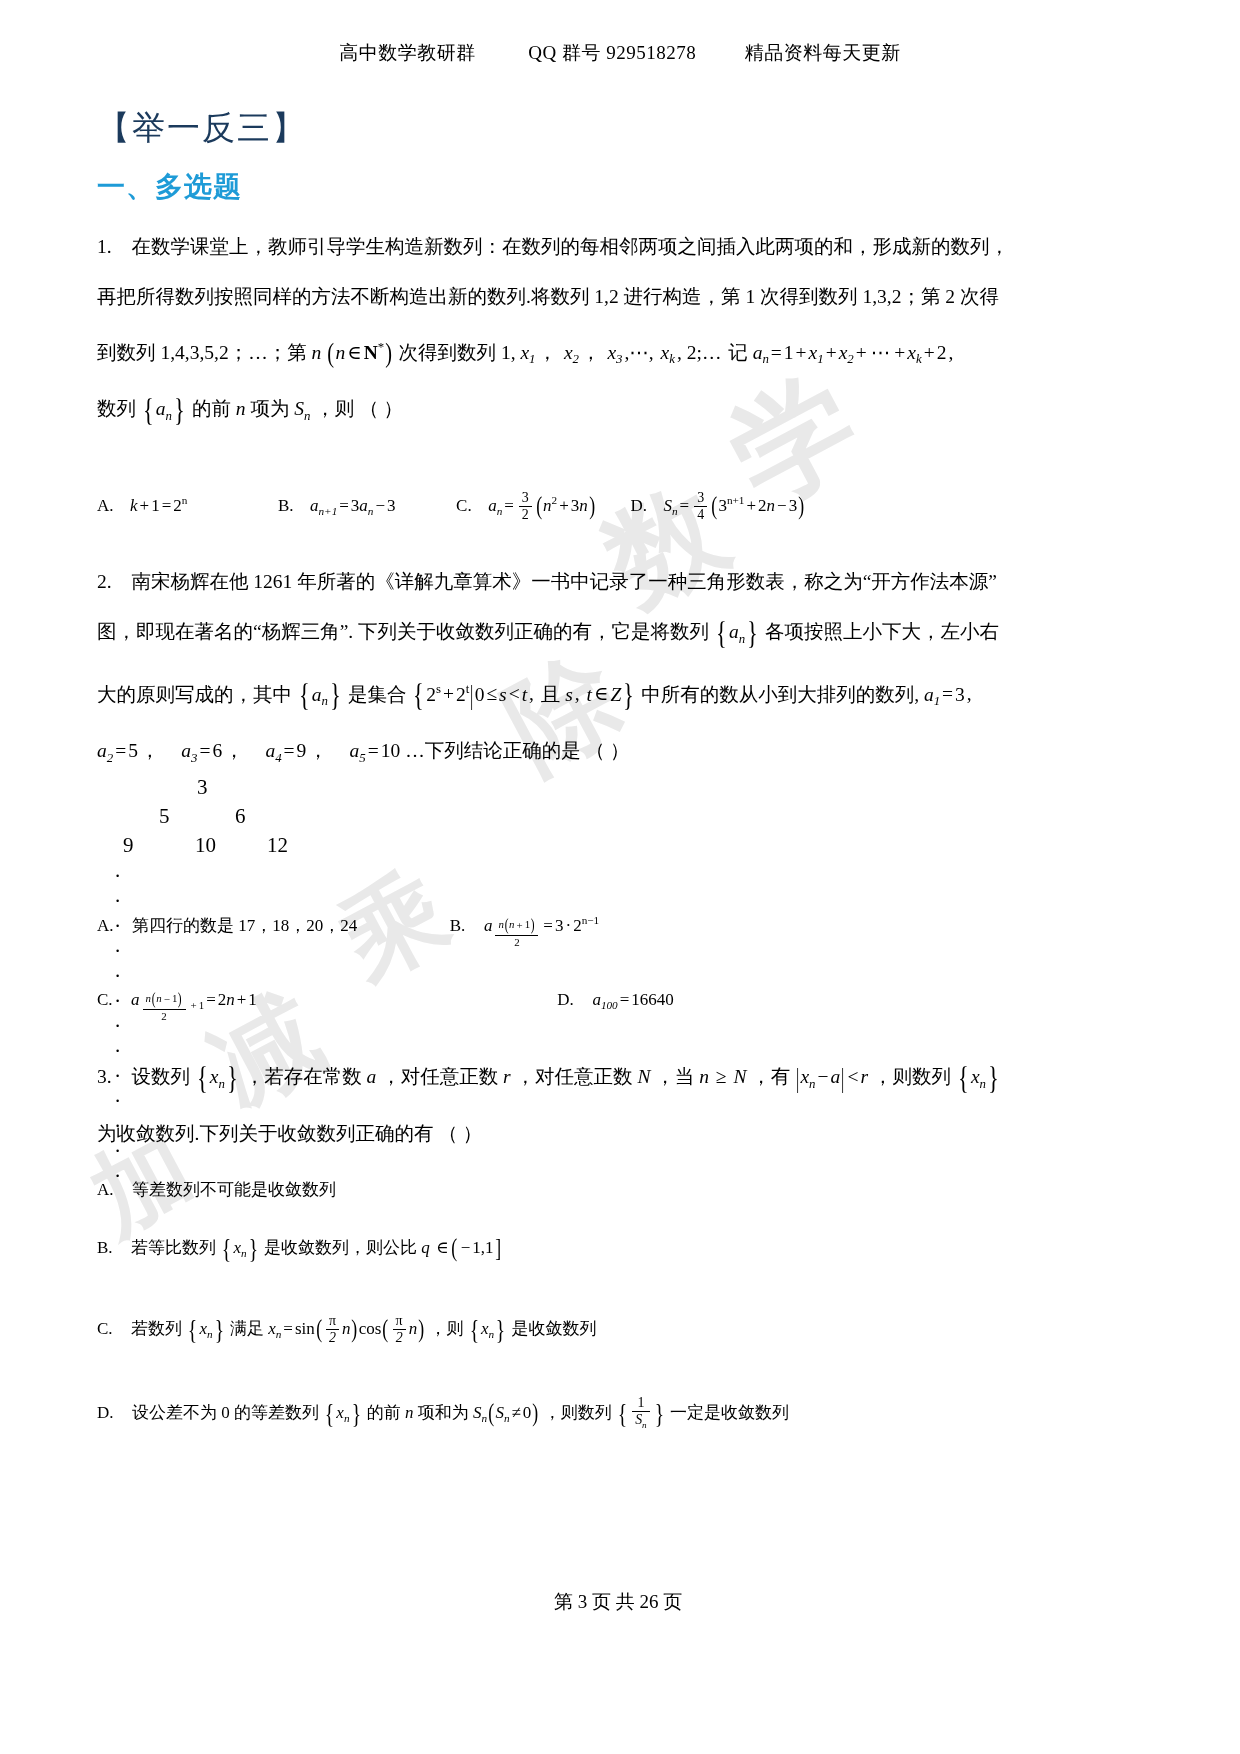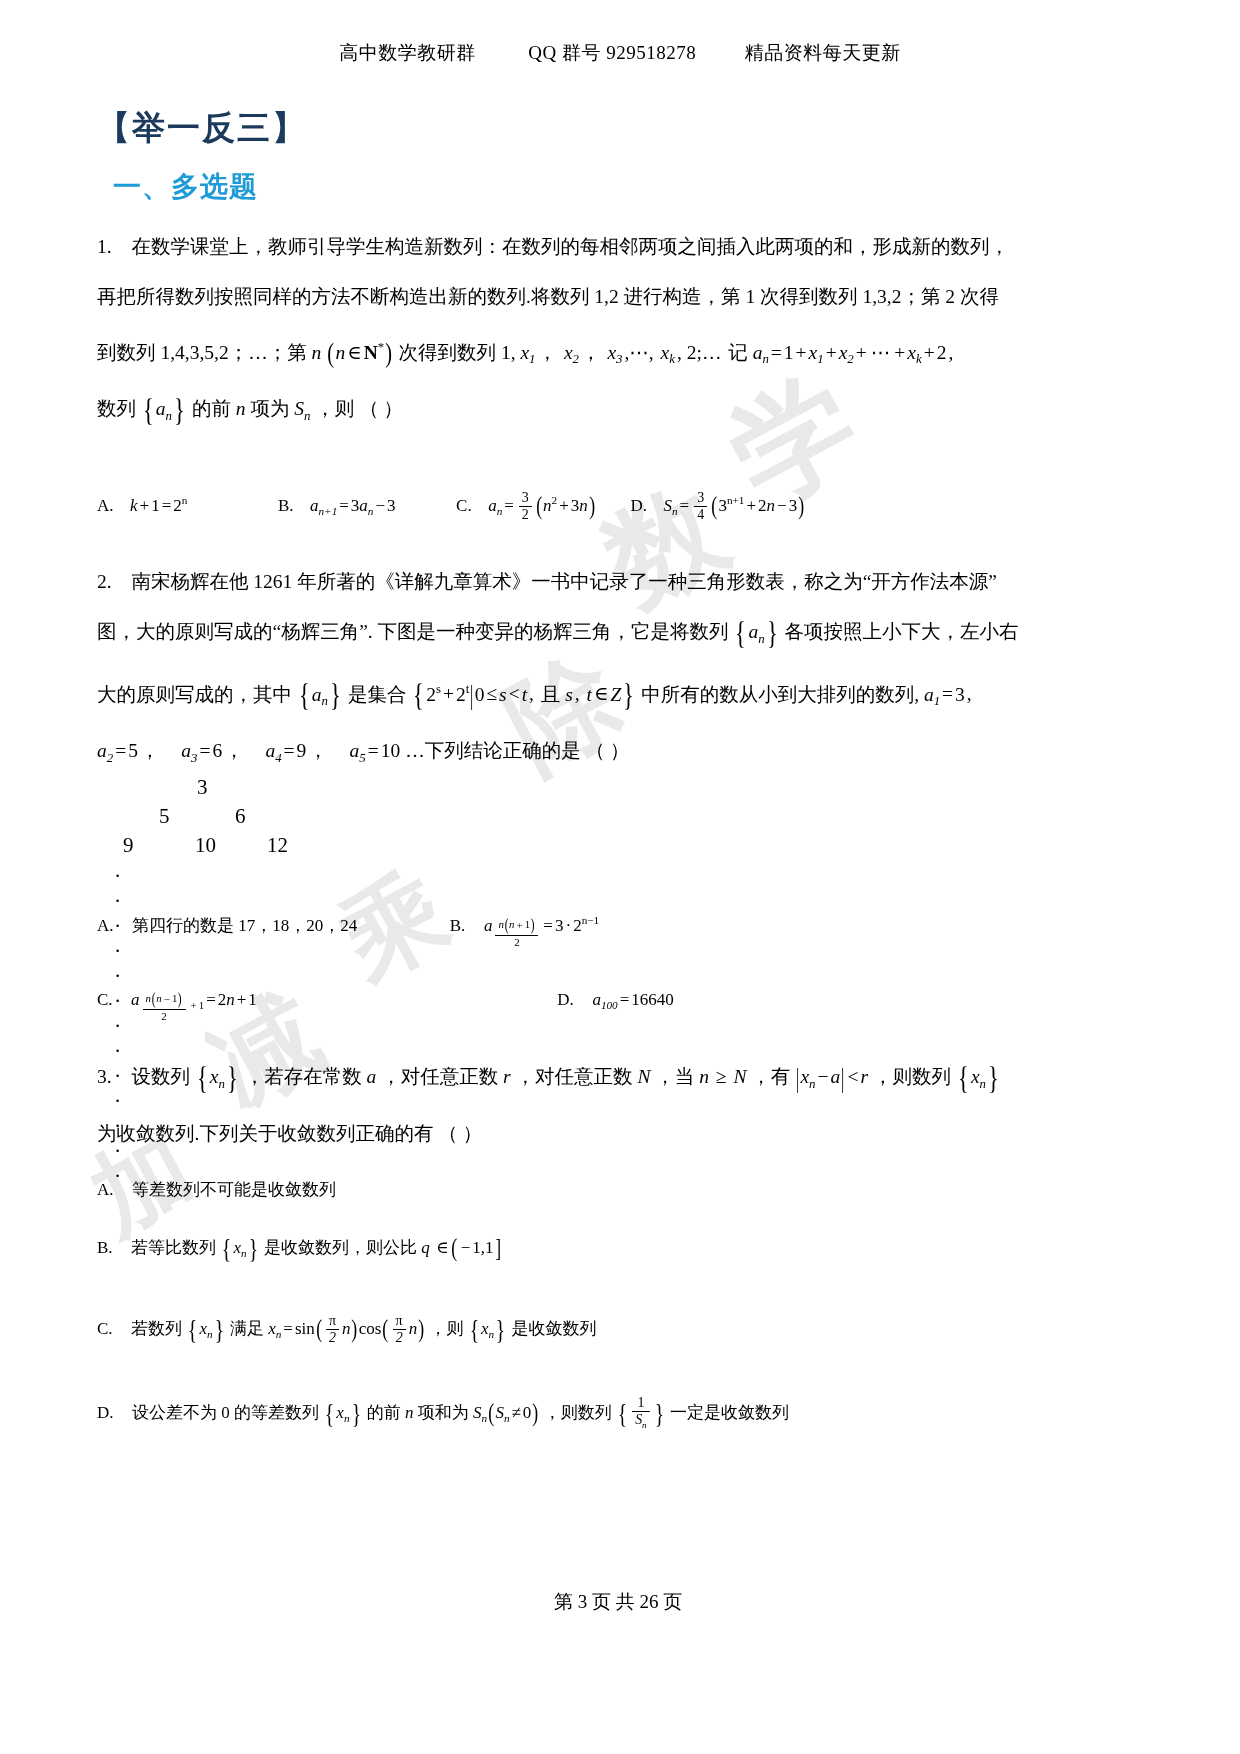--- a/index.html
+++ b/index.html
@@ -54,34 +54,33 @@
     color: #000;
   }
   .doc-header span { margin: 0 6px; }
 
   
   .main-title {
     position: absolute;
     top: 106px;
     left: 97px;
     font-size: 33px;
-    font-weight: bold;
+    font-weight: normal;
     color: #1b3a5c;
     letter-spacing: 2px;
     font-family: "Liberation Serif", "DejaVu Serif", serif;
   }
   .section-title {
     position: absolute;
     top: 168px;
     left: 97px;
     font-size: 28px;
     font-weight: bold;
     color: #1e9bd7;
     letter-spacing: 1px;
-    margin-left: 16px;
   }
 
   
   .q-block { position: absolute; left: 97px; width: 1060px; }
   .q-line {
     font-size: 19.5px;
     line-height: 50px;
     color: #000;
     white-space: nowrap;
   }
@@ -253,21 +252,21 @@
 
   <div class="q-block" style="top:557px;">
 
     <div class="q-line">
       <span>2.</span>
       <span style="display:inline-block;width:10px"></span>
       <span>南宋杨辉在他 1261 年所著的《详解九章算术》一书中记录了一种三角形数表，称之为“开方作法本源”</span>
     </div>
 
     <div class="q-line">
-      <span>图，大的原则写成的“杨辉三角”. 下图是一种变异的杨辉三角，它是将数列</span>
+      <span>图，即现在著名的“杨辉三角”. 下列关于收敛数列正确的有，它是将数列</span>
       <span class="brace-big">{</span><span class="mi">a</span><sub>n</sub><span class="brace-big">}</span>
       <span>各项按照上小下大，左小右</span>
     </div>
 
     <div class="q-line">
       <span>大的原则写成的，其中</span>
       <span class="brace-big">{</span><span class="mi">a</span><sub>n</sub><span class="brace-big">}</span>
       <span>是集合</span>
       <span class="brace-big">{</span><span class="mn">2</span><sup class="up">s</sup><span class="mo">+</span><span class="mn">2</span><sup class="up">t</sup><span class="bar-big">|</span><span class="mn">0</span><span class="mo">≤</span><span class="mi">s</span><span class="mo">&lt;</span><span class="mi">t</span><span class="mo">,</span> 且 <span class="mi">s</span><span class="mo">,</span> <span class="mi">t</span><span class="mo">∈</span><span class="mi">Z</span><span class="brace-big">}</span>
       <span>中所有的数从小到大排列的数列,</span>

